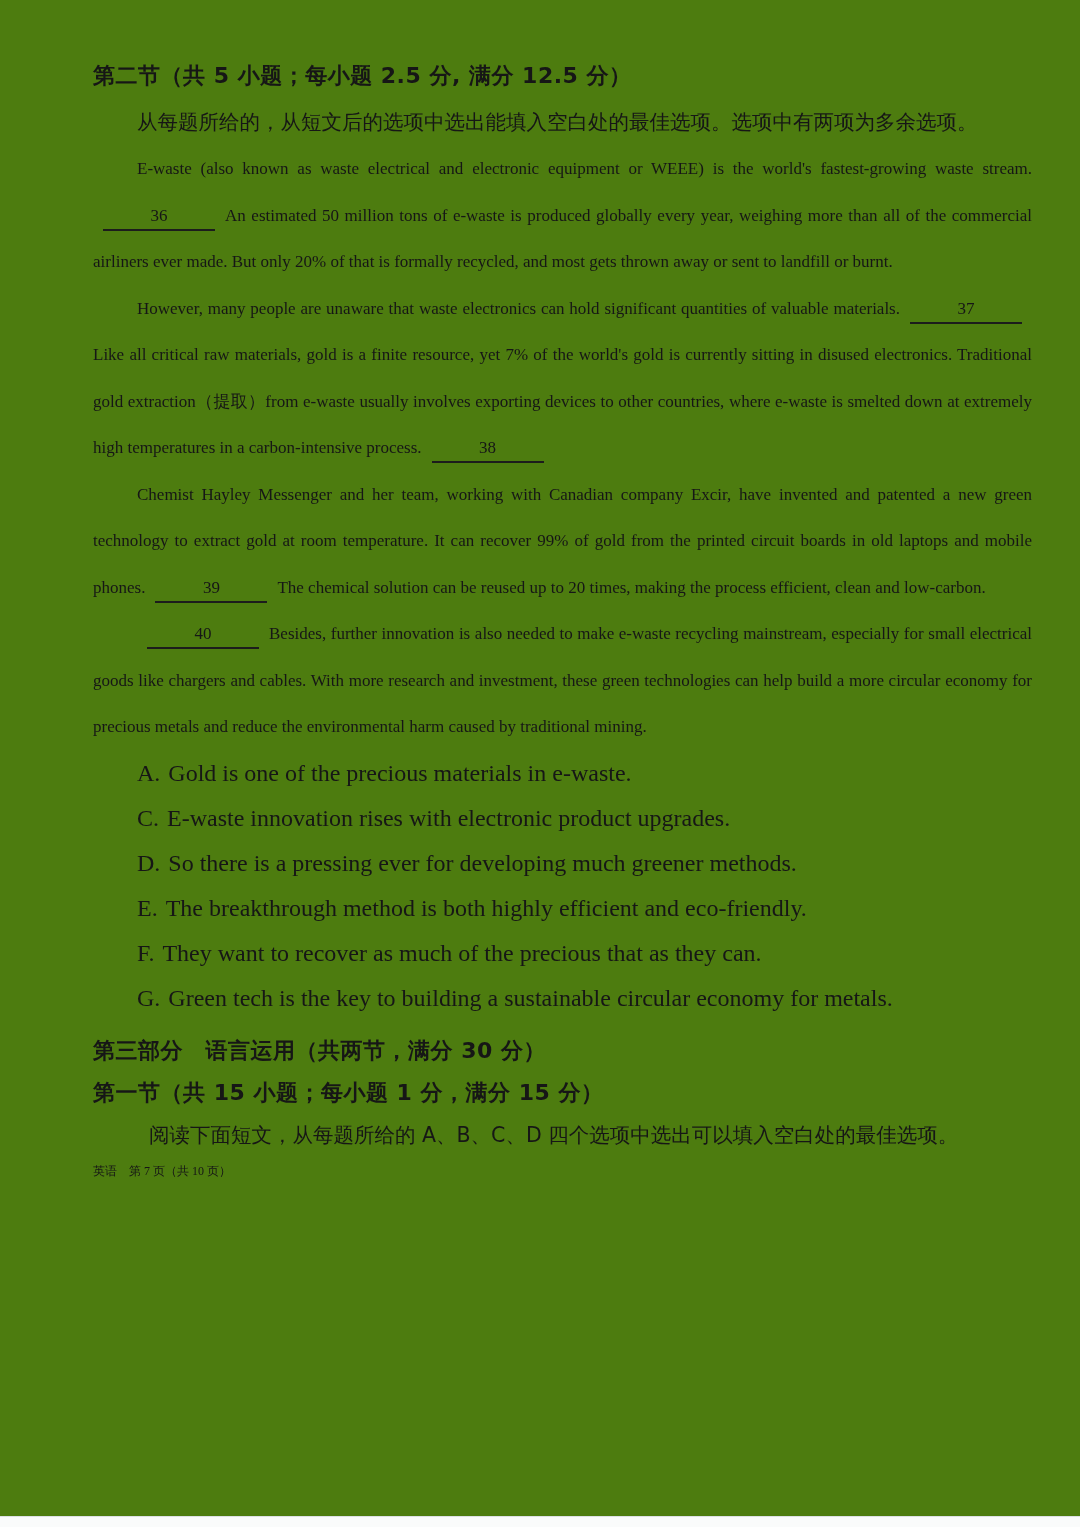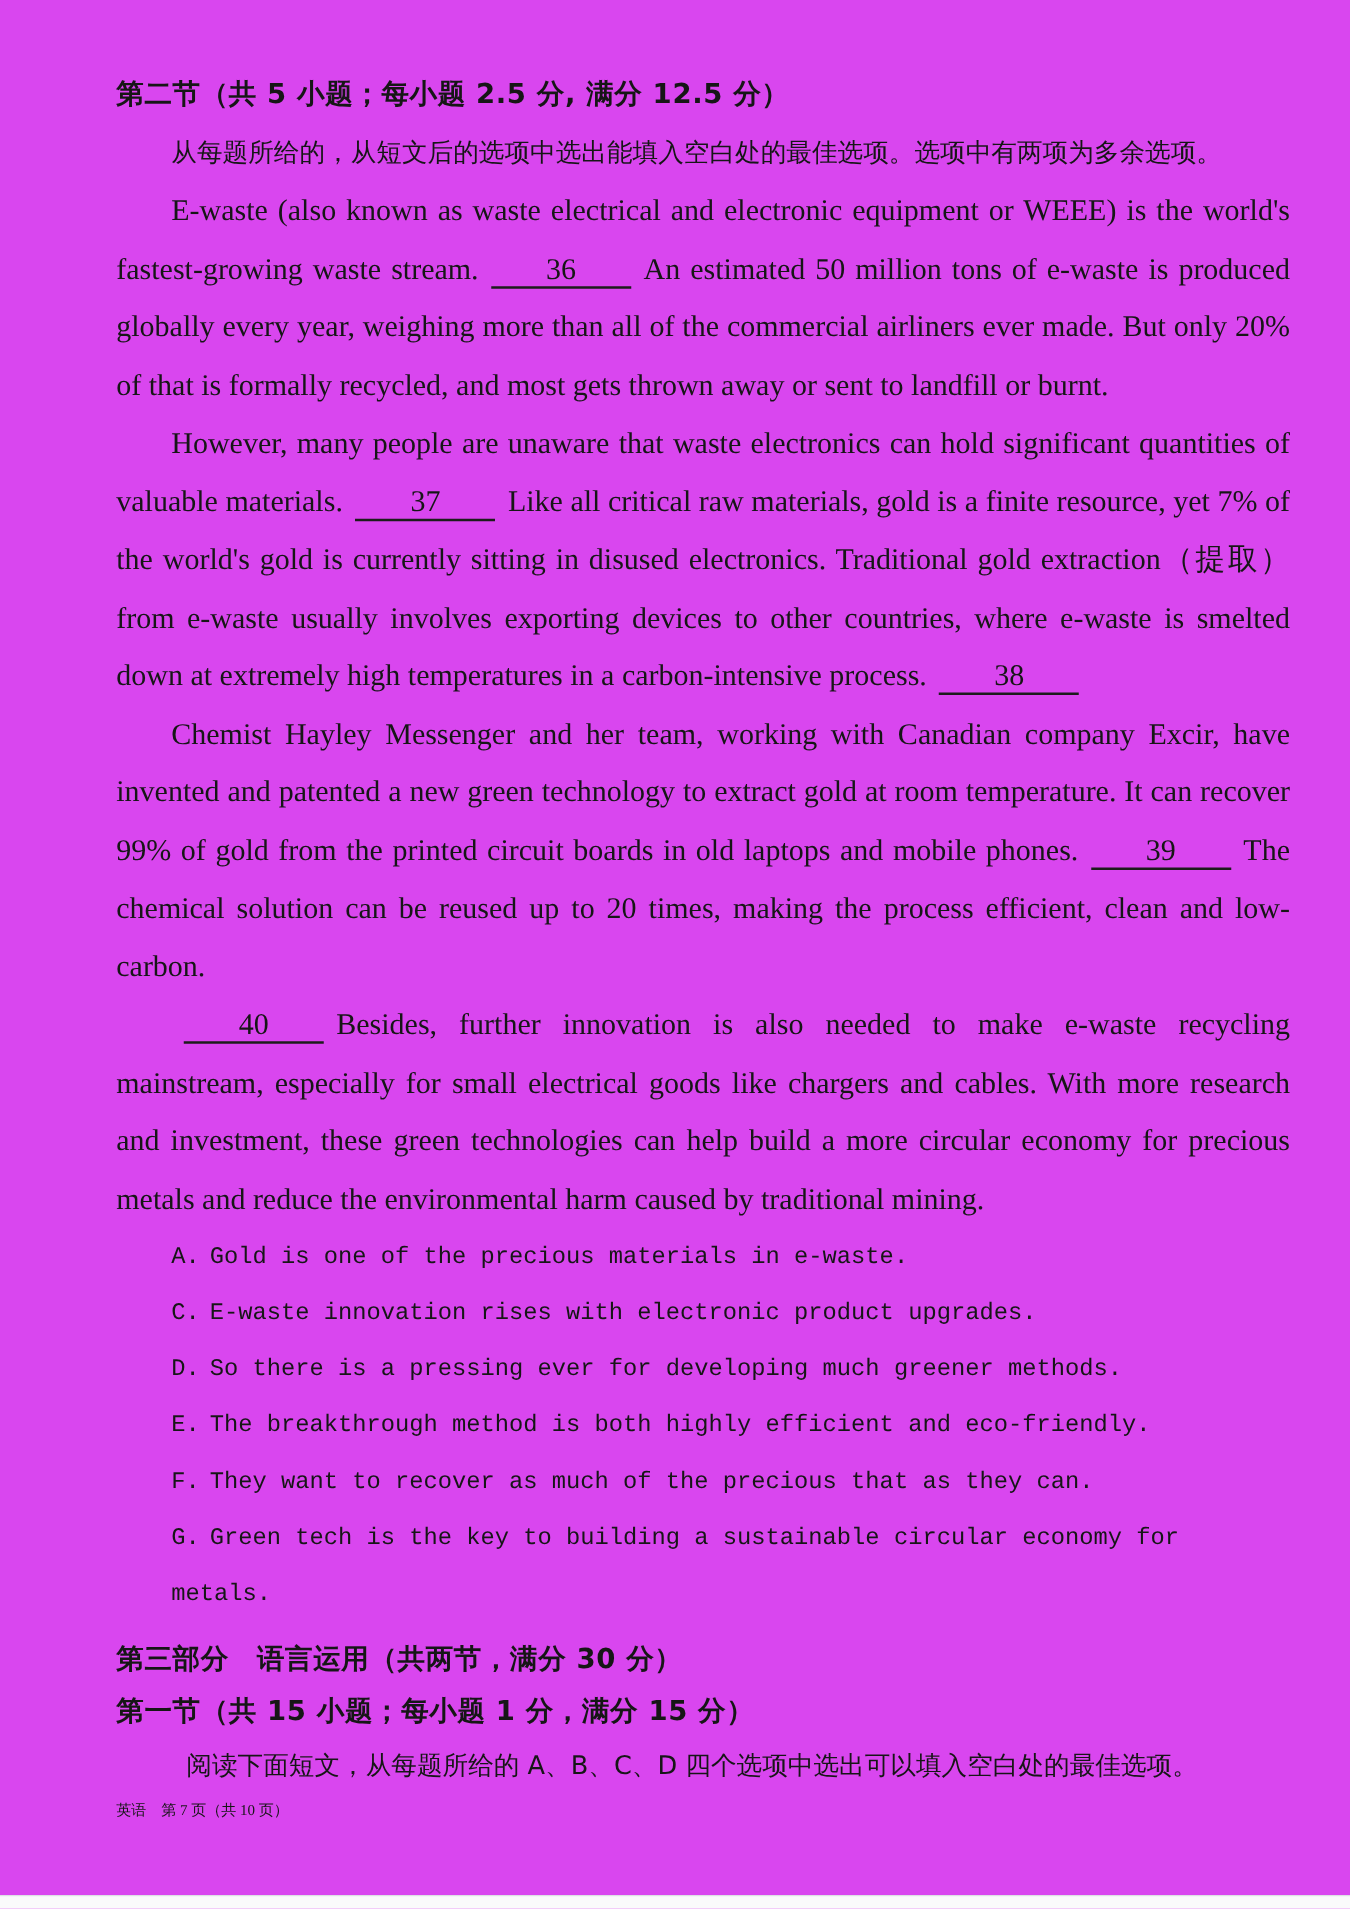--- a/index.html
+++ b/index.html
@@ -5,21 +5,21 @@
   html, body {
     margin: 0;
     padding: 0;
     background: #ffffff;
   }
   .page {
     position: relative;
     width: 1080px;
     height: 1527px;
     box-sizing: border-box;
-    background: #d946ef;
+    background: #4d7c0f;
     color: #161616;
     padding: 62px 48px 13px 93px;
     overflow: hidden;
   }
   .heading {
     font-family: "DejaVu Sans", sans-serif;
     font-weight: bold;
     font-size: 22px;
     line-height: 28px;
     margin: 0 0 16px 0;
@@ -27,43 +27,43 @@
   }
   .instruction {
     font-family: "DejaVu Sans", sans-serif;
     font-size: 20.5px;
     line-height: 32px;
     margin: 0 0 8px 0;
     text-indent: 44px;
   }
   .para {
     font-family: "Liberation Serif", serif;
-    font-size: 24px;
+    font-size: 17px;
     line-height: 46.5px;
     text-align: justify;
     text-indent: 44px;
     margin: 0;
   }
   .blank {
     display: inline-block;
     min-width: 112px;
     text-indent: 0;
     text-align: center;
     border-bottom: 2px solid #1c1c1c;
     margin: 0 10px;
     line-height: 24px;
     padding-bottom: 1px;
     font-family: "Liberation Serif", serif;
   }
   .options {
     margin: 0;
   }
   .option {
-    font-family: Liberation Mono, monospace;
-    font-size: 19px;
+    font-family: Liberation Serif, serif;
+    font-size: 24px;
     line-height: 45px;
     margin: 0;
     padding-left: 44px;
   }
   .opt-label {
     margin-right: 8px;
   }
   .heading.part3 {
     margin-top: 16px;
     margin-bottom: 14px;

